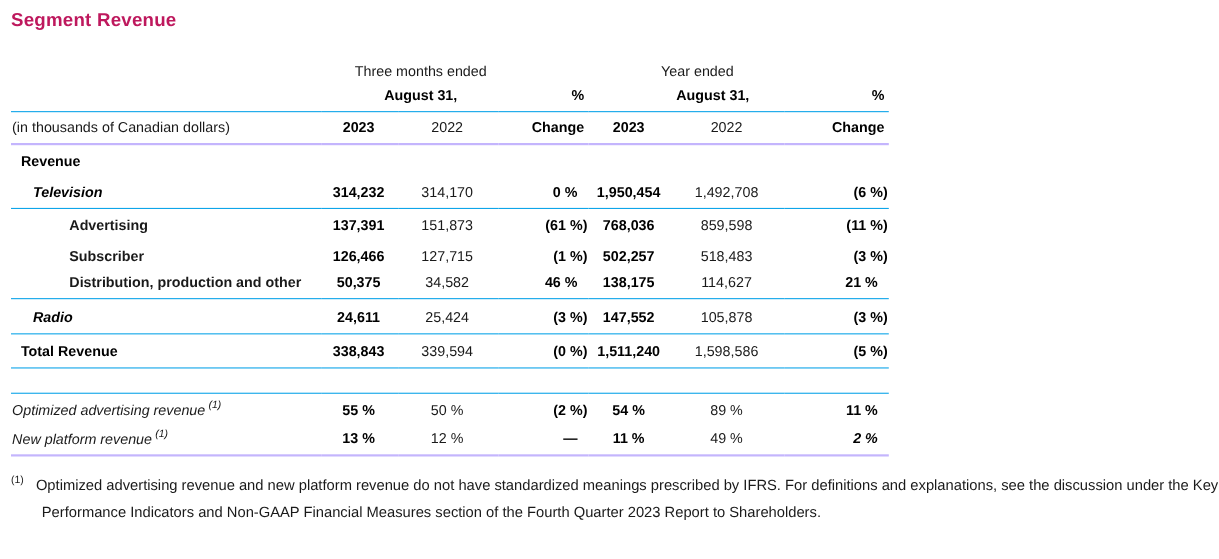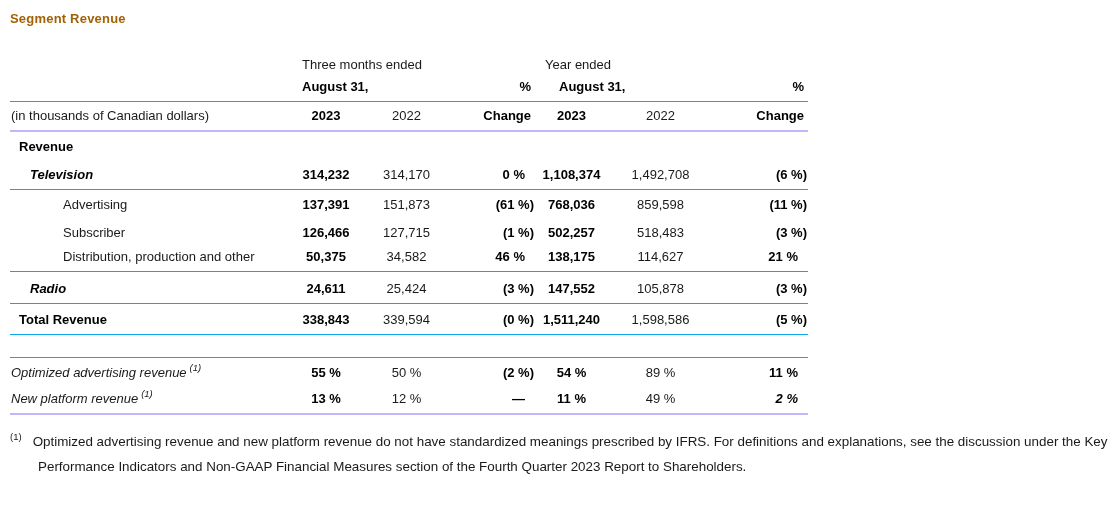--- a/index.html
+++ b/index.html
@@ -4,44 +4,44 @@
 <style>
   html,body{margin:0;padding:0;background:#fff;}
   body{
     width:1108px;height:508px;
     font-family:"Liberation Sans", sans-serif;
     color:#1a1a1a;
     -webkit-font-smoothing:antialiased;
   }
   .page{position:relative;padding:8px 0 0 10px;}
   .title{
-    font-size:13px;font-weight:bold;color:#a16207;
+    font-size:17px;font-weight:bold;color:#be185d;
     margin:0;line-height:22px;letter-spacing:.2px;
   }
   table.seg{
     border-collapse:collapse;table-layout:fixed;
     width:798px;margin-top:27px;
   }
   td{
     font-size:13px;vertical-align:bottom;
     padding:0 0 7px 0;white-space:nowrap;overflow:visible;
   }
   
-  .lbl{text-align:left;padding-left:9px;}
+  .lbl{text-align:left;padding-left:9px;font-weight:bold;}
   .lbl0{text-align:left;padding-left:1px;}
   .ind1{padding-left:20px;}
   .ind2{padding-left:53px;}
   .num{text-align:center;padding-right:2px;}
   .chg{text-align:right;padding-right:10px;}
   .chg.paren{padding-right:1px;}
   .hchg{text-align:right;padding-right:4px;}
   
   .b{font-weight:bold;color:#000;}
   .i{font-style:italic;}
-  .ctr{text-align:left;}
+  .ctr{text-align:center;}
   .shift10{position:relative;left:10px;}
   .shift24{position:relative;left:24px;}
   
   tr.r1 td{border-bottom:1px solid #0ea5e9;}
   tr.r2 td{border-bottom:2px solid #c4b5fd;}
   
   tr.hA td{height:13px;padding-bottom:3px;}
   tr.hB td{height:19px;}
   tr.hC td{height:21px;}
   tr.hbody td{height:21px;}
@@ -119,21 +119,21 @@
       <td class="num b"></td>
       <td class="num"></td>
       <td class="chg b"></td>
     </tr>
 
     <tr class="hbody r1">
       <td class="lbl ind1 b i">Television</td>
       <td class="num b">314,232</td>
       <td class="num">314,170</td>
       <td class="chg b">0 %</td>
-      <td class="num b">1,108,374</td>
+      <td class="num b">1,950,454</td>
       <td class="num">1,492,708</td>
       <td class="chg b paren">(6 %)</td>
     </tr>
 
     <tr class="h29">
       <td class="lbl ind2">Advertising</td>
       <td class="num b">137,391</td>
       <td class="num">151,873</td>
       <td class="chg b paren">(61 %)</td>
       <td class="num b">768,036</td>

